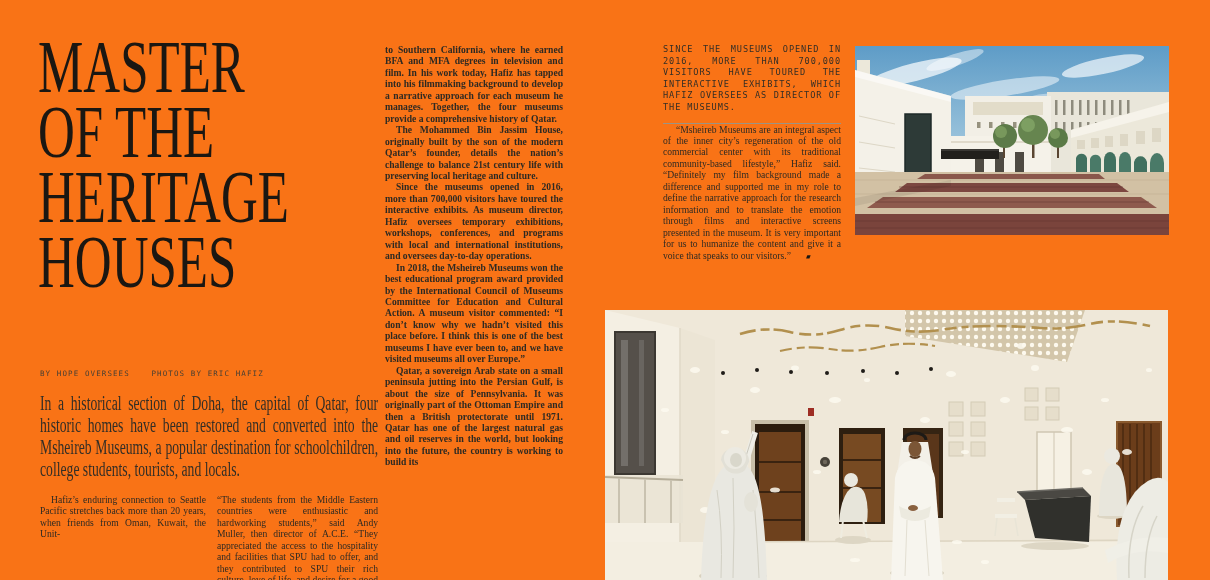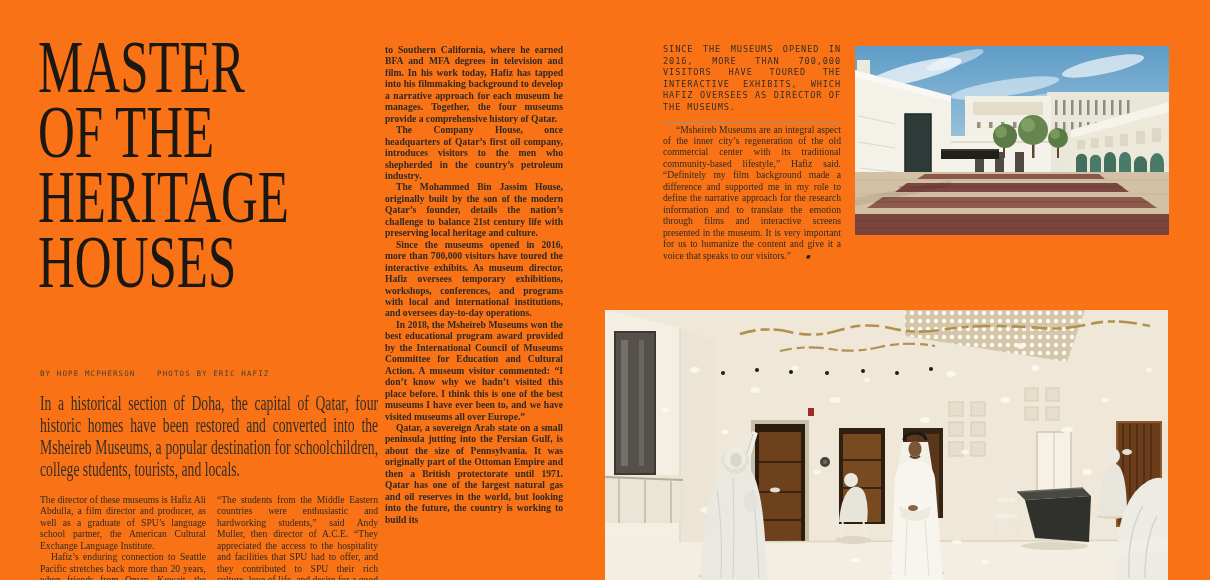--- a/index.html
+++ b/index.html
@@ -41,38 +41,36 @@
 <div class="page">
 
   <div class="title">
     <div>MASTER</div>
     <div>OF THE</div>
     <div>HERITAGE</div>
     <div>HOUSES</div>
   </div>
 
   <div class="byline">
-    <span>BY HOPE MCPHERSON</span>
+    <span>BY HOPE OVERSEES</span>
     <span>PHOTOS BY ERIC HAFIZ</span>
   </div>
 
   <div class="lead">In a historical section of Doha, the capital of Qatar, four historic homes have been restored and converted into the Msheireb Museums, a popular destination for schoolchildren, college students, tourists, and locals.</div>
 
   <div class="bodycol" id="colA">
-    <p>The director of these museums is Hafiz Ali Abdulla, a film director and producer, as well as a graduate of SPU’s language school partner, the American Cultural Exchange Language Institute.</p>
     <p class="ind">Hafiz’s enduring connection to Seattle Pacific stretches back more than 20 years, when friends from Oman, Kuwait, the Unit-</p>
   </div>
 
   <div class="bodycol" id="colB">
     <p>“The students from the Middle Eastern countries were enthusiastic and hardworking students,” said Andy Muller, then director of A.C.E. “They appreciated the access to the hospitality and facilities that SPU had to offer, and they contributed to SPU their rich culture, love of life, and desire for a good education.” Hafiz is still in contact</p>
   </div>
 
   <div class="bodycol" id="colC">
     <p>to Southern California, where he earned BFA and MFA degrees in television and film. In his work today, Hafiz has tapped into his filmmaking background to develop a narrative approach for each museum he manages. Together, the four museums provide a comprehensive history of Qatar.</p>
-    <p class="ind">The Company House, once headquarters of Qatar’s first oil company, introduces visitors to the men who shepherded in the country’s petroleum industry.</p>
     <p class="ind">The Mohammed Bin Jassim House, originally built by the son of the modern Qatar’s founder, details the nation’s challenge to balance 21st century life with preserving local heritage and culture.</p>
     <p class="ind">Since the museums opened in 2016, more than 700,000 visitors have toured the interactive exhibits. As museum director, Hafiz oversees temporary exhibitions, workshops, conferences, and programs with local and international institutions, and oversees day-to-day operations.</p>
     <p class="ind">In 2018, the Msheireb Museums won the best educational program award provided by the International Council of Museums Committee for Education and Cultural Action. A museum visitor commented: “I don’t know why we hadn’t visited this place before. I think this is one of the best museums I have ever been to, and we have visited museums all over Europe.”</p>
     <p class="ind">Qatar, a sovereign Arab state on a small peninsula jutting into the Persian Gulf, is about the size of Pennsylvania. It was originally part of the Ottoman Empire and then a British protectorate until 1971. Qatar has one of the largest natural gas and oil reserves in the world, but looking into the future, the country is working to build its</p>
   </div>
 
   <div class="bodycol" id="colD">
     <div class="pullquote">SINCE THE MUSEUMS OPENED IN 2016, MORE THAN 700,000 VISITORS HAVE TOURED THE INTERACTIVE EXHIBITS, WHICH HAFIZ OVERSEES AS DIRECTOR OF THE MUSEUMS.</div>
     <div class="pq-rule"></div>
     <p class="quote-para"><span>“Msheireb Museums are an integral aspect of the inner city’s regeneration of the old commercial center with its traditional community-based lifestyle,” Hafiz said. “Definitely my film background made a difference and supported me in my role to define the narrative approach for the research information and to translate the emotion through films and interactive screens presented in the museum. It is very important for us to humanize the content and give it a voice that speaks to our visitors.”</span><span class="endmark">■</span></p>

